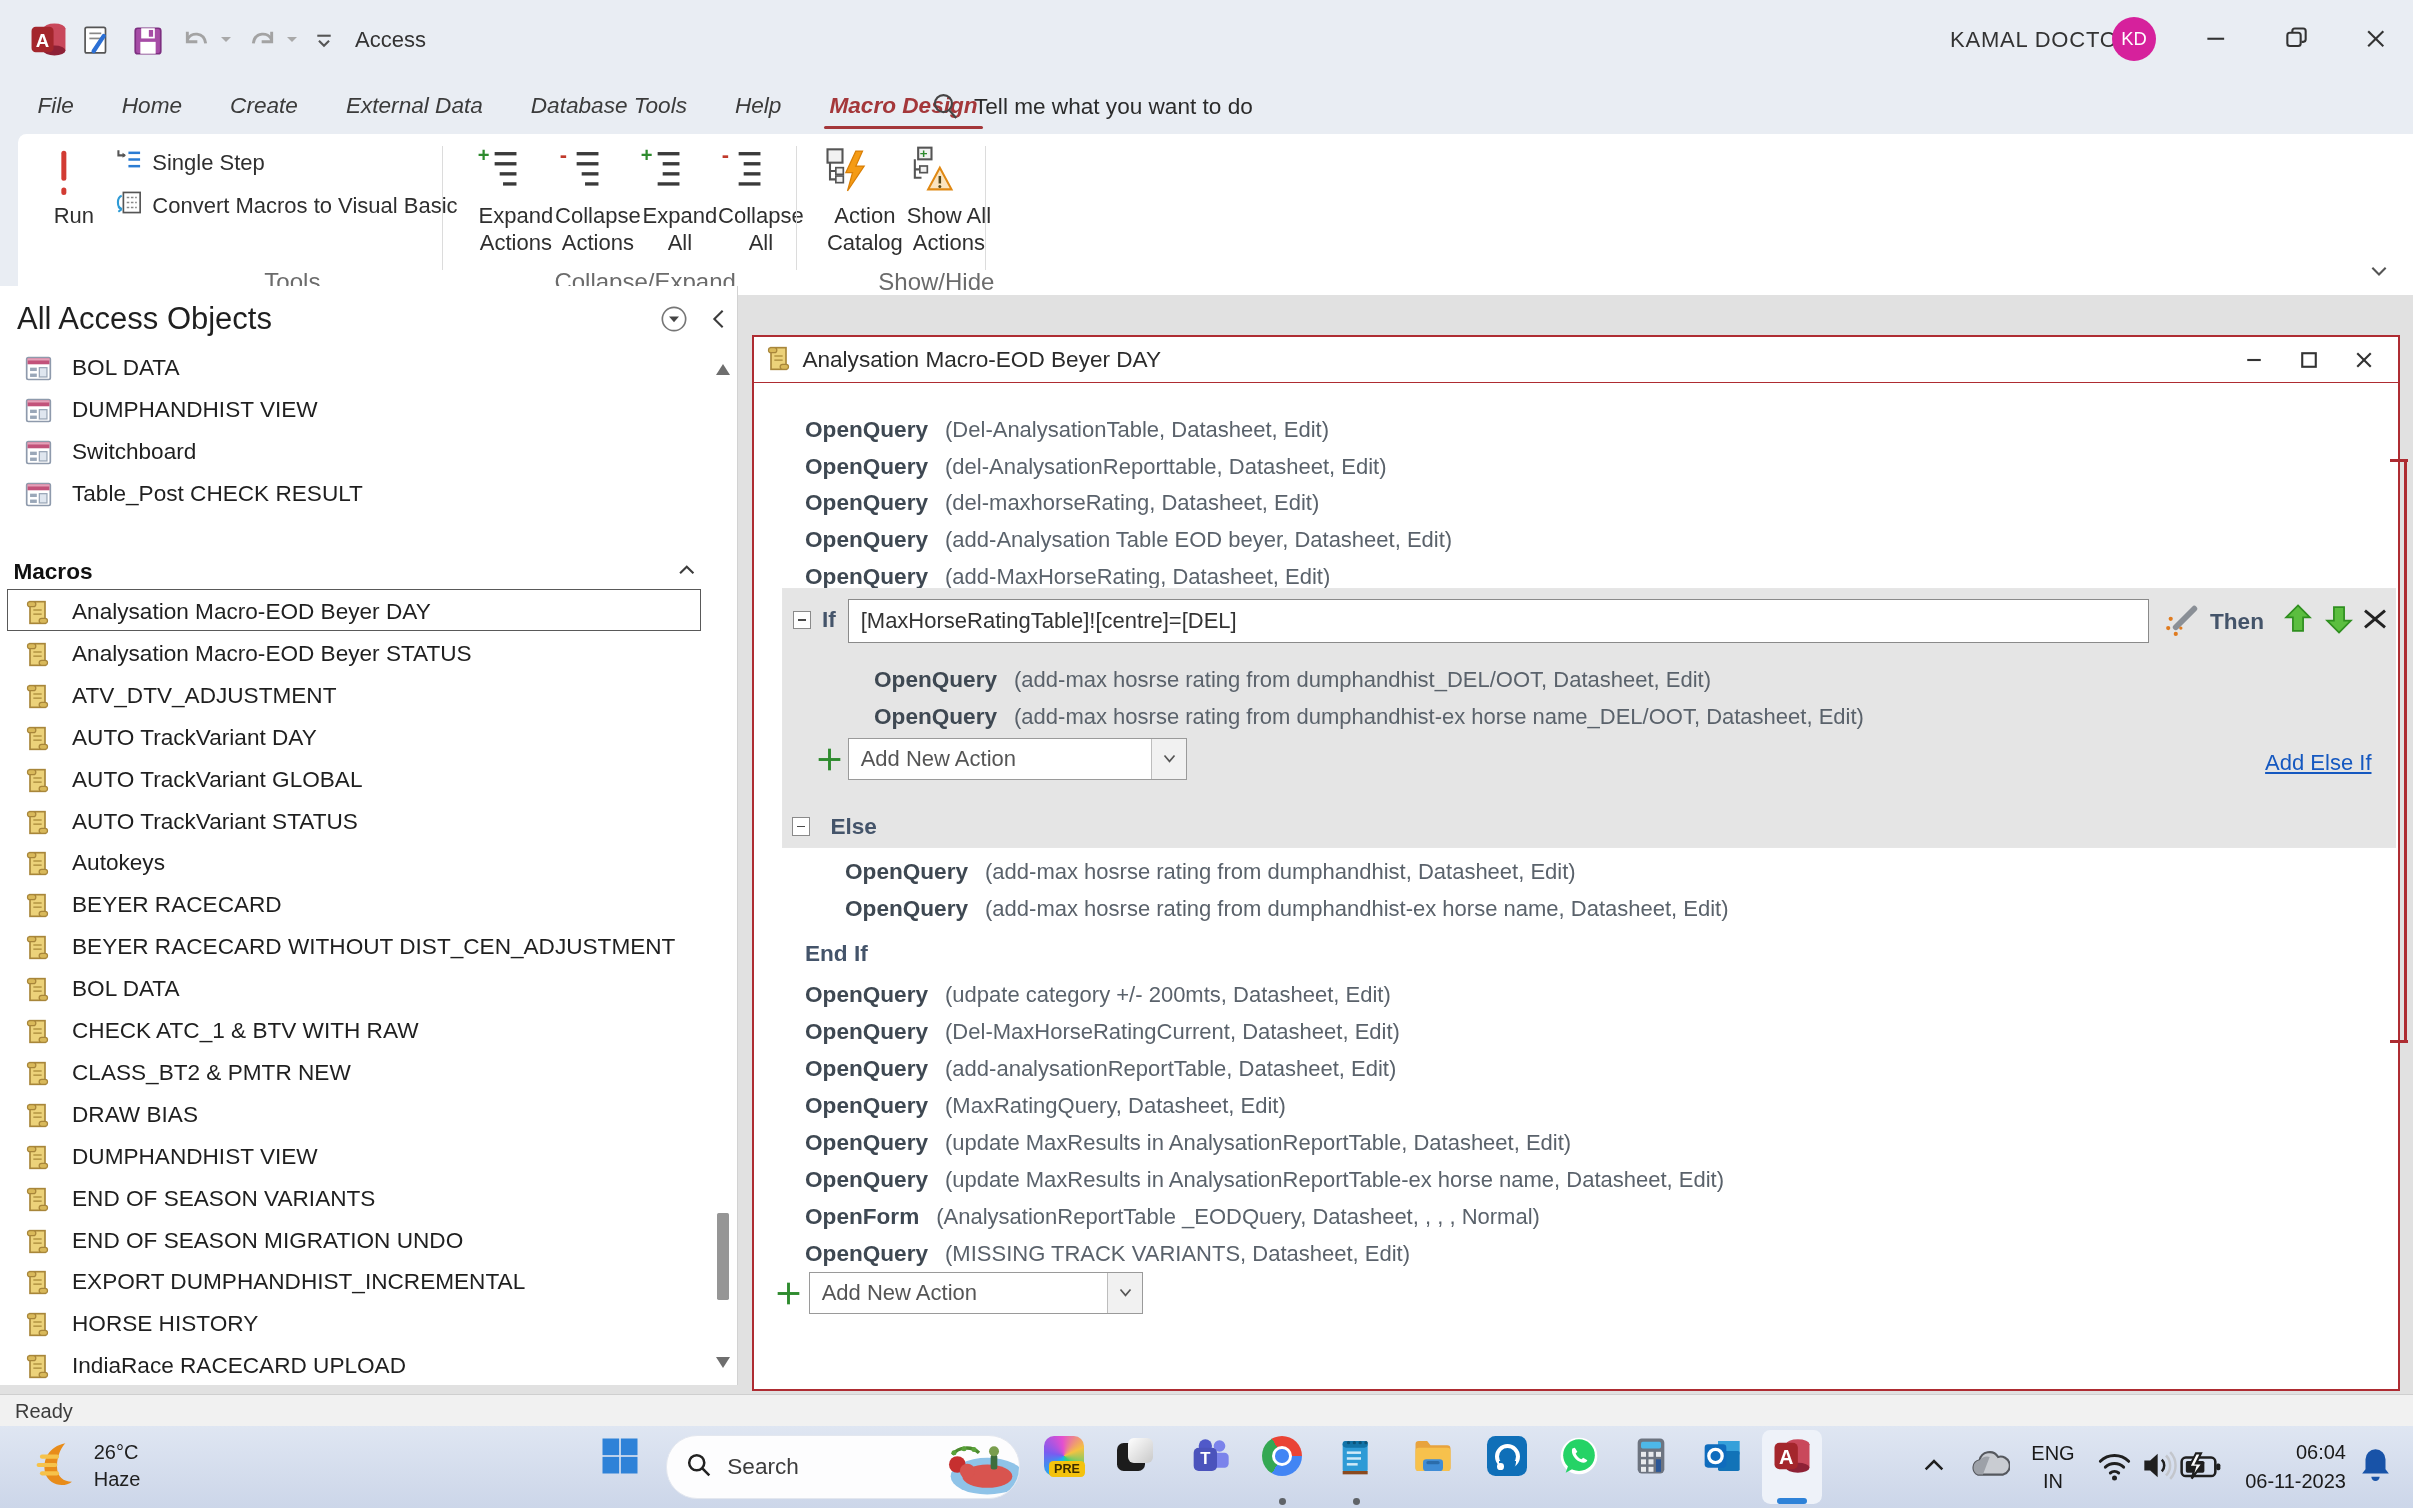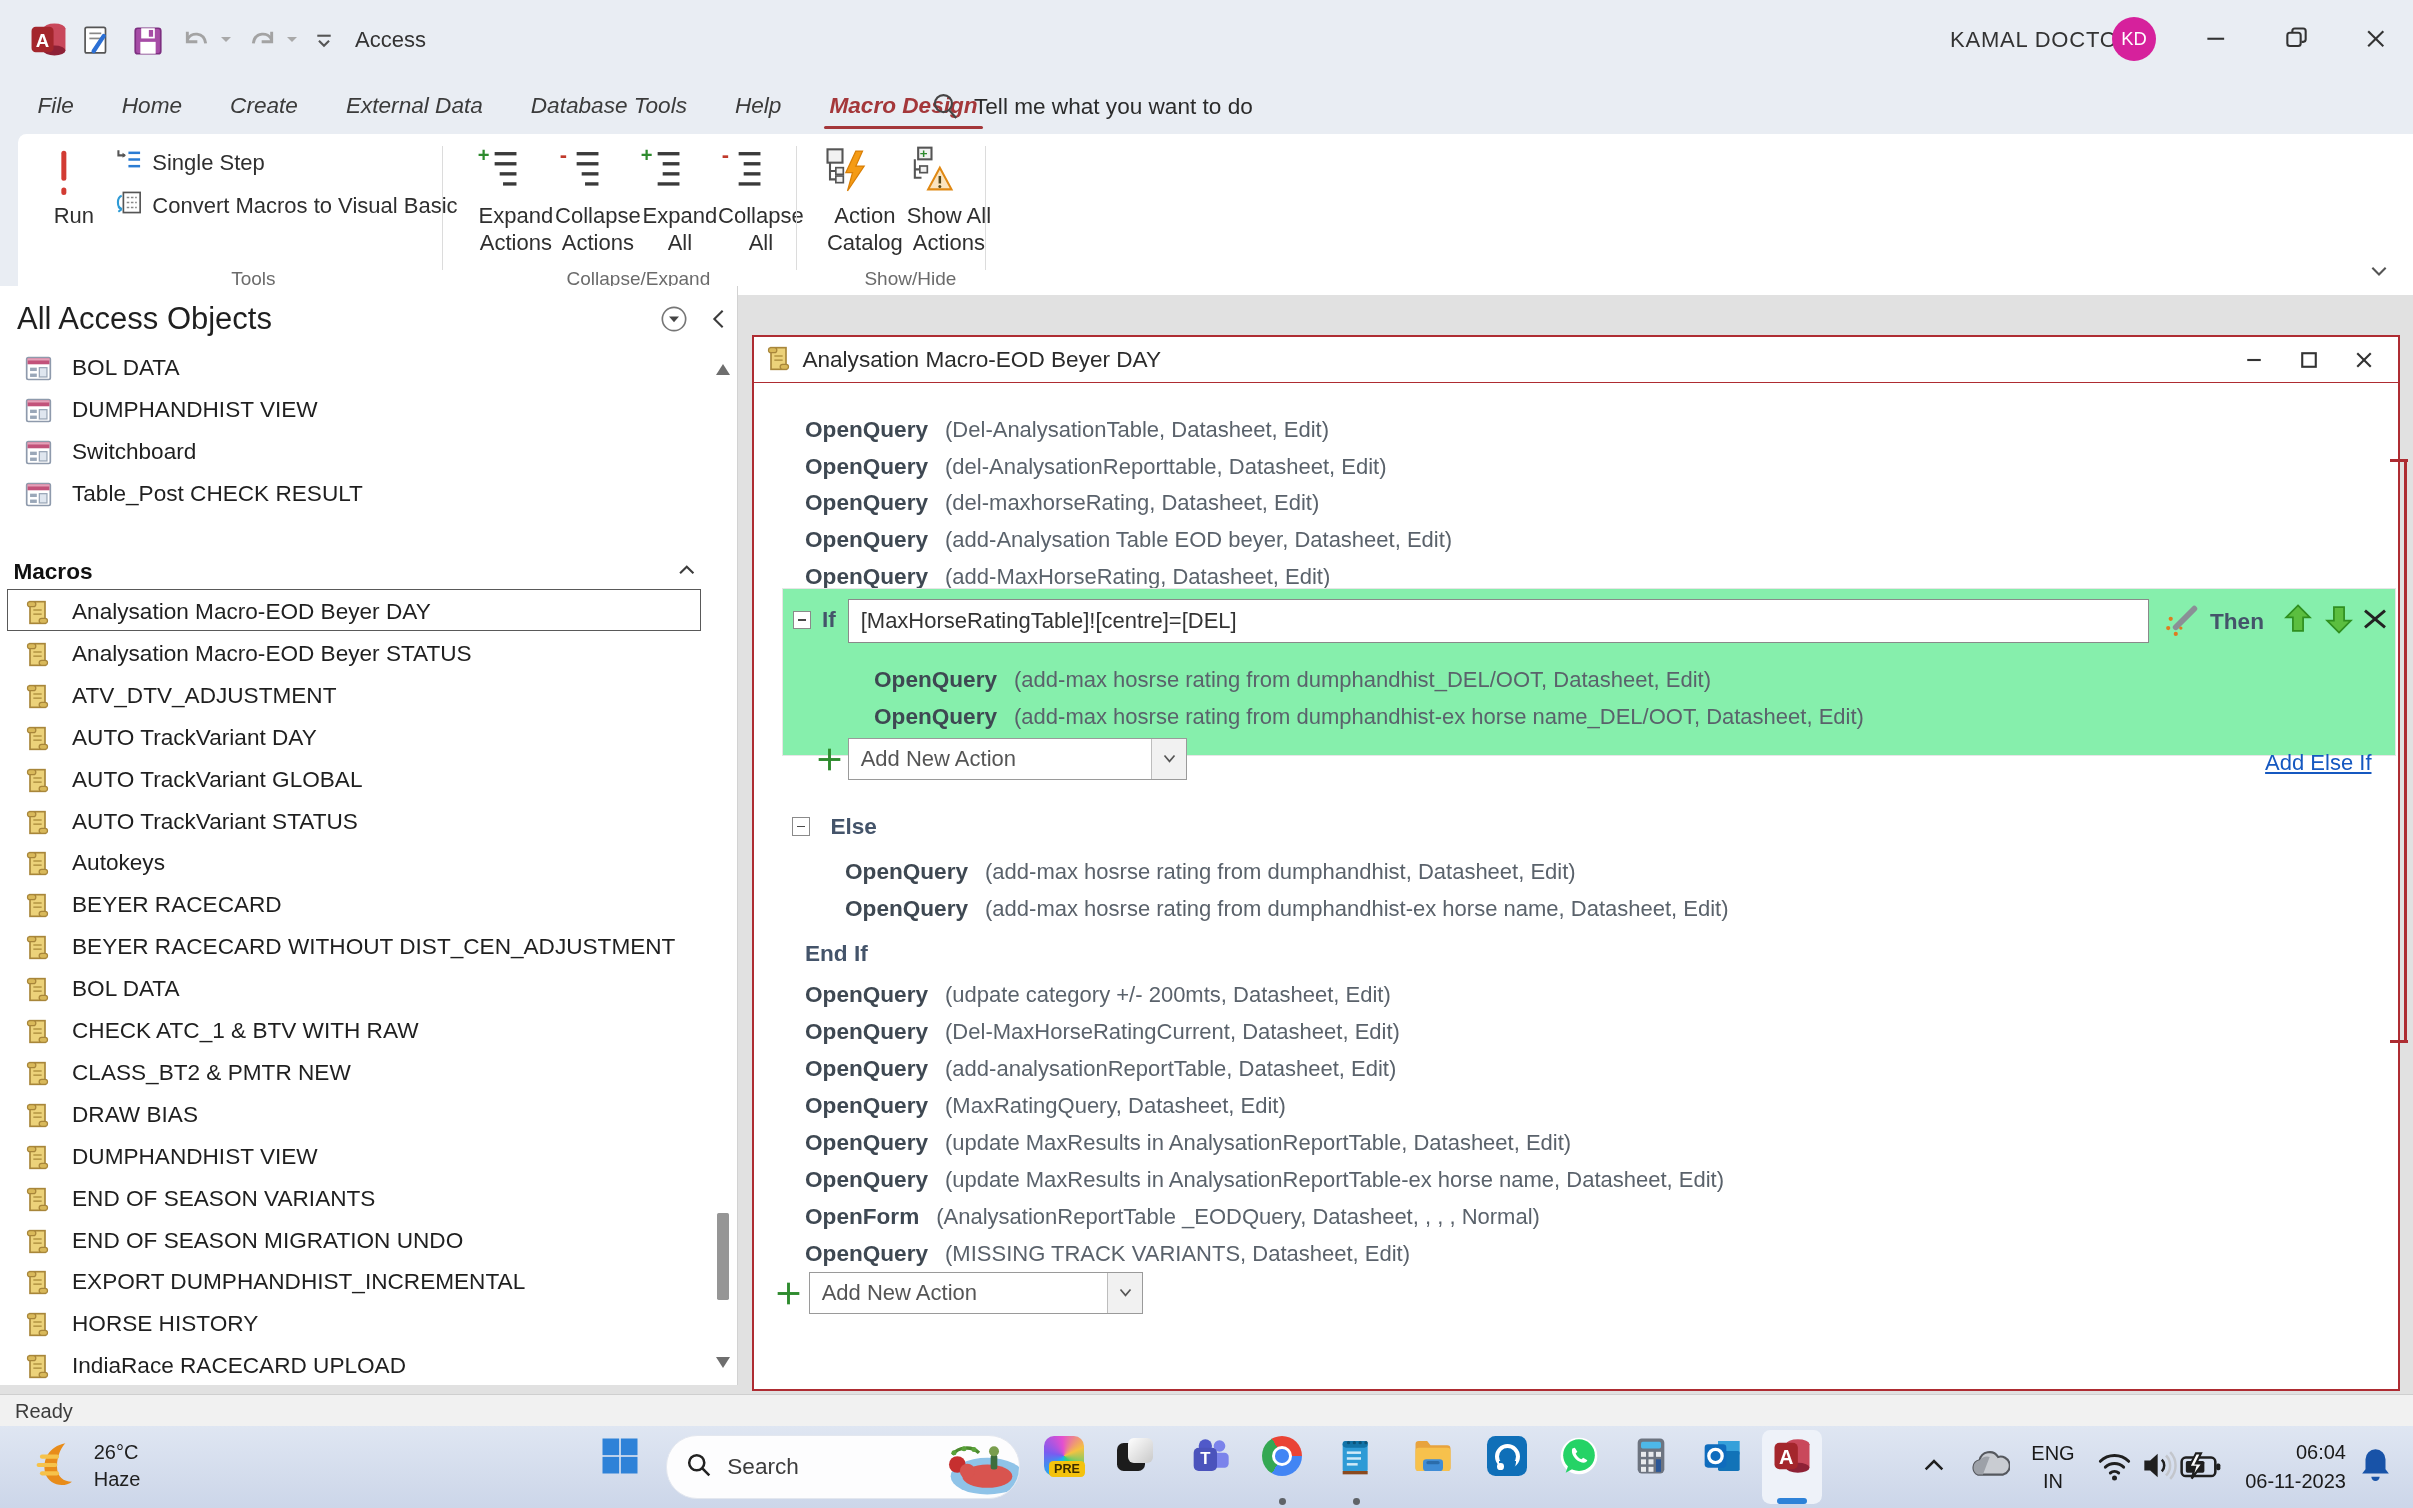--- a/index.html
+++ b/index.html
@@ -20,21 +20,21 @@
   
   .tabrow{left:13.4px;top:77px;height:57px;display:flex;align-items:center;}
   .rtab{font-size:22.6px;color:#3b3b3b;padding:0 24px;height:57px;display:flex;align-items:center;position:relative;font-style:italic;}
   .rtab.active{color:#A4373A;font-weight:bold;}
   .rtab.active::after{content:"";position:absolute;left:18.4px;right:18.4px;bottom:5px;height:3.4px;background:#A4373A;border-radius:1.7px;}
   .tellme{font-size:22.6px;color:#2b2b2b;}
 
   
   .ribbon{left:18.4px;top:134px;width:2395px;height:161px;background:#fff;border-radius:8.4px 0 0 0;}
   .rsep{position:absolute;top:11.7px;width:0.8px;height:124px;background:#dcdcdc;}
-  .grouplabel{position:absolute;top:134px;height:22px;font-size:19px;color:#6b6b6b;text-align:center;}
+  .grouplabel{position:absolute;top:134px;height:22px;font-size:24px;color:#6b6b6b;text-align:right;}
   .bigbtn-label{position:absolute;font-size:22px;color:#2f2f2f;text-align:center;height:23.5px;}
   .smallbtn{position:absolute;display:flex;align-items:center;gap:8.4px;font-size:22px;color:#2f2f2f;}
 
   
   .workspace-bg{left:0;top:295px;width:2413px;height:1099px;background:#e1e1e1;}
   .navpane{left:0;top:286px;width:737px;height:1099px;background:#ffffff;border-right:0.8px solid #d2d2d2;}
   .nav-title{position:absolute;left:17px;top:15px;font-size:31px;color:#1f1f1f;}
   .nav-row{position:absolute;left:0;width:714px;height:42px;display:flex;align-items:center;}
   .nav-row .nicon{margin-left:25px;width:27px;height:27px;flex:none;}
   .nav-row .nlabel{margin-left:20px;font-size:22.6px;color:#1f1f1f;white-space:nowrap;}
@@ -49,21 +49,21 @@
   
   .docwin{left:752px;top:335px;width:1648px;height:1056px;background:#fff;
     border:2.5px solid #AE2C32;box-sizing:border-box;}
   .doc-titlebar{position:absolute;left:0;top:0;width:100%;height:45px;border-bottom:1.7px solid #AE2C32;display:flex;align-items:center;}
   .doc-title{font-size:22.6px;color:#2b2b2b;margin-left:11.7px;}
   .doc-capbtn{width:55px;height:40px;display:flex;align-items:center;justify-content:center;}
   .arow{position:absolute;height:37px;display:flex;align-items:center;}
   .aname{font-weight:bold;color:#3e4852;font-size:22.6px;margin-right:17px;white-space:nowrap;}
   .aargs{color:#5a626b;font-size:22px;white-space:nowrap;}
   .kw{font-weight:bold;color:#44546A;font-size:22.6px;}
-  .ifpanel{position:absolute;left:28px;top:251px;width:1614px;height:168px;background:#86efac;border:0.8px solid #e6e6e6;box-sizing:border-box;}
+  .ifpanel{position:absolute;left:28px;top:251px;width:1614px;height:260px;background:#e5e5e5;border:0.8px solid #e6e6e6;box-sizing:border-box;}
   .expander{width:18.4px;height:18.4px;border:1.7px solid #8a8a8a;background:#fff;box-sizing:border-box;
     display:flex;align-items:center;justify-content:center;flex:none;}
   .expander .minus{width:8.4px;height:1.7px;background:#4a4a4a;}
   .cond-box{height:44px;background:#fff;border:0.8px solid #8a8a8a;box-sizing:border-box;display:flex;align-items:center;}
   .cond-box span{margin-left:11.7px;font-size:22px;color:#333;white-space:nowrap;}
   .combo{height:42px;background:#fff;border:0.8px solid #9a9a9a;box-sizing:border-box;display:flex;}
   .combo .ctext{flex:1;display:flex;align-items:center;padding-left:11.7px;font-size:22px;color:#555;}
   .combo .cbtn{width:34px;border-left:0.8px solid #bdbdbd;background:#f1f1f1;display:flex;align-items:center;justify-content:center;}
   .linkblue{font-size:22px;color:#1558C0;text-decoration:underline;white-space:nowrap;}
   .plus-green{width:25px;height:25px;flex:none;}

